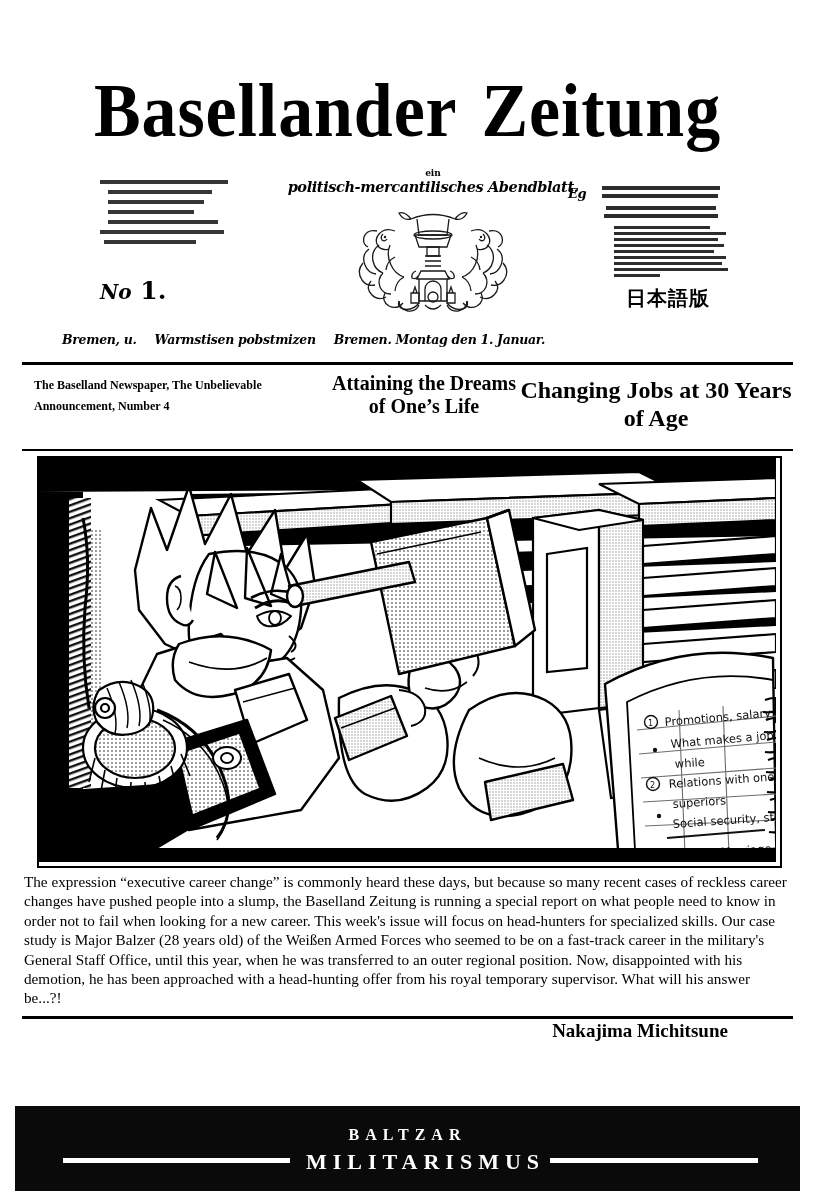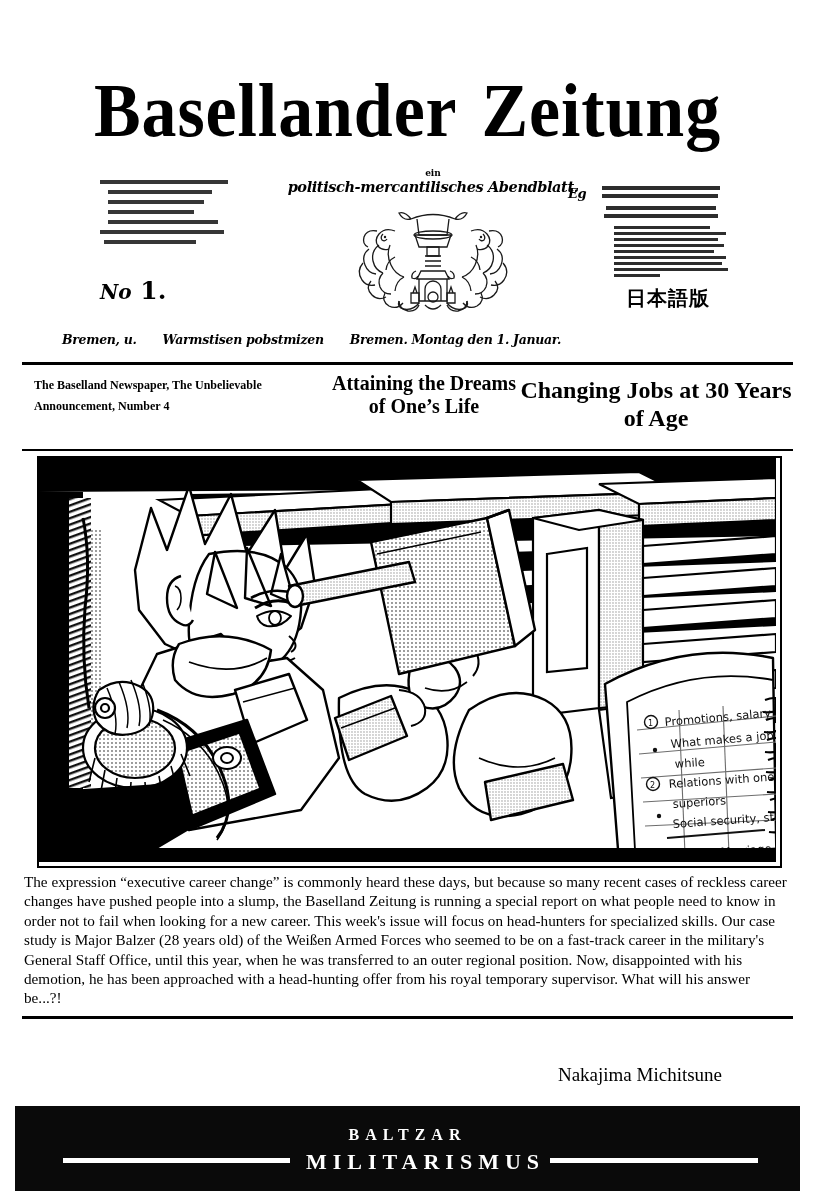--- a/index.html
+++ b/index.html
@@ -130,21 +130,21 @@
     position: absolute;
     top: 332px;
     left: 62px;
     width: 500px;
     font-family: "DejaVu Serif", serif;
     font-weight: 700;
     font-style: italic;
     font-size: 12.5px;
     letter-spacing: -0.3px;
     display: flex;
-    gap: 26px;
+    gap: 18px;
   }
 
   
   .rule {
     position: absolute;
     left: 22px;
     width: 771px;
     background: #000;
   }
   .rule-top    { top: 362px;  height: 3px; }
@@ -213,25 +213,25 @@
     left: 50px;
     top: 1026px;
     width: 430px;
     text-align: center;
     font-size: 26px;
     line-height: 33px;
   }
   .signature {
     position: absolute;
     left: 500px;
-    top: 1064px;
+    top: 1020px;
     width: 280px;
     text-align: center;
     font-size: 19px;
-    font-weight: 400;
+    font-weight: 700;
   }
 
   
   .footer {
     position: absolute;
     left: 15px;
     top: 1106px;
     width: 785px;
     height: 85px;
     background: #0a0a0a;

